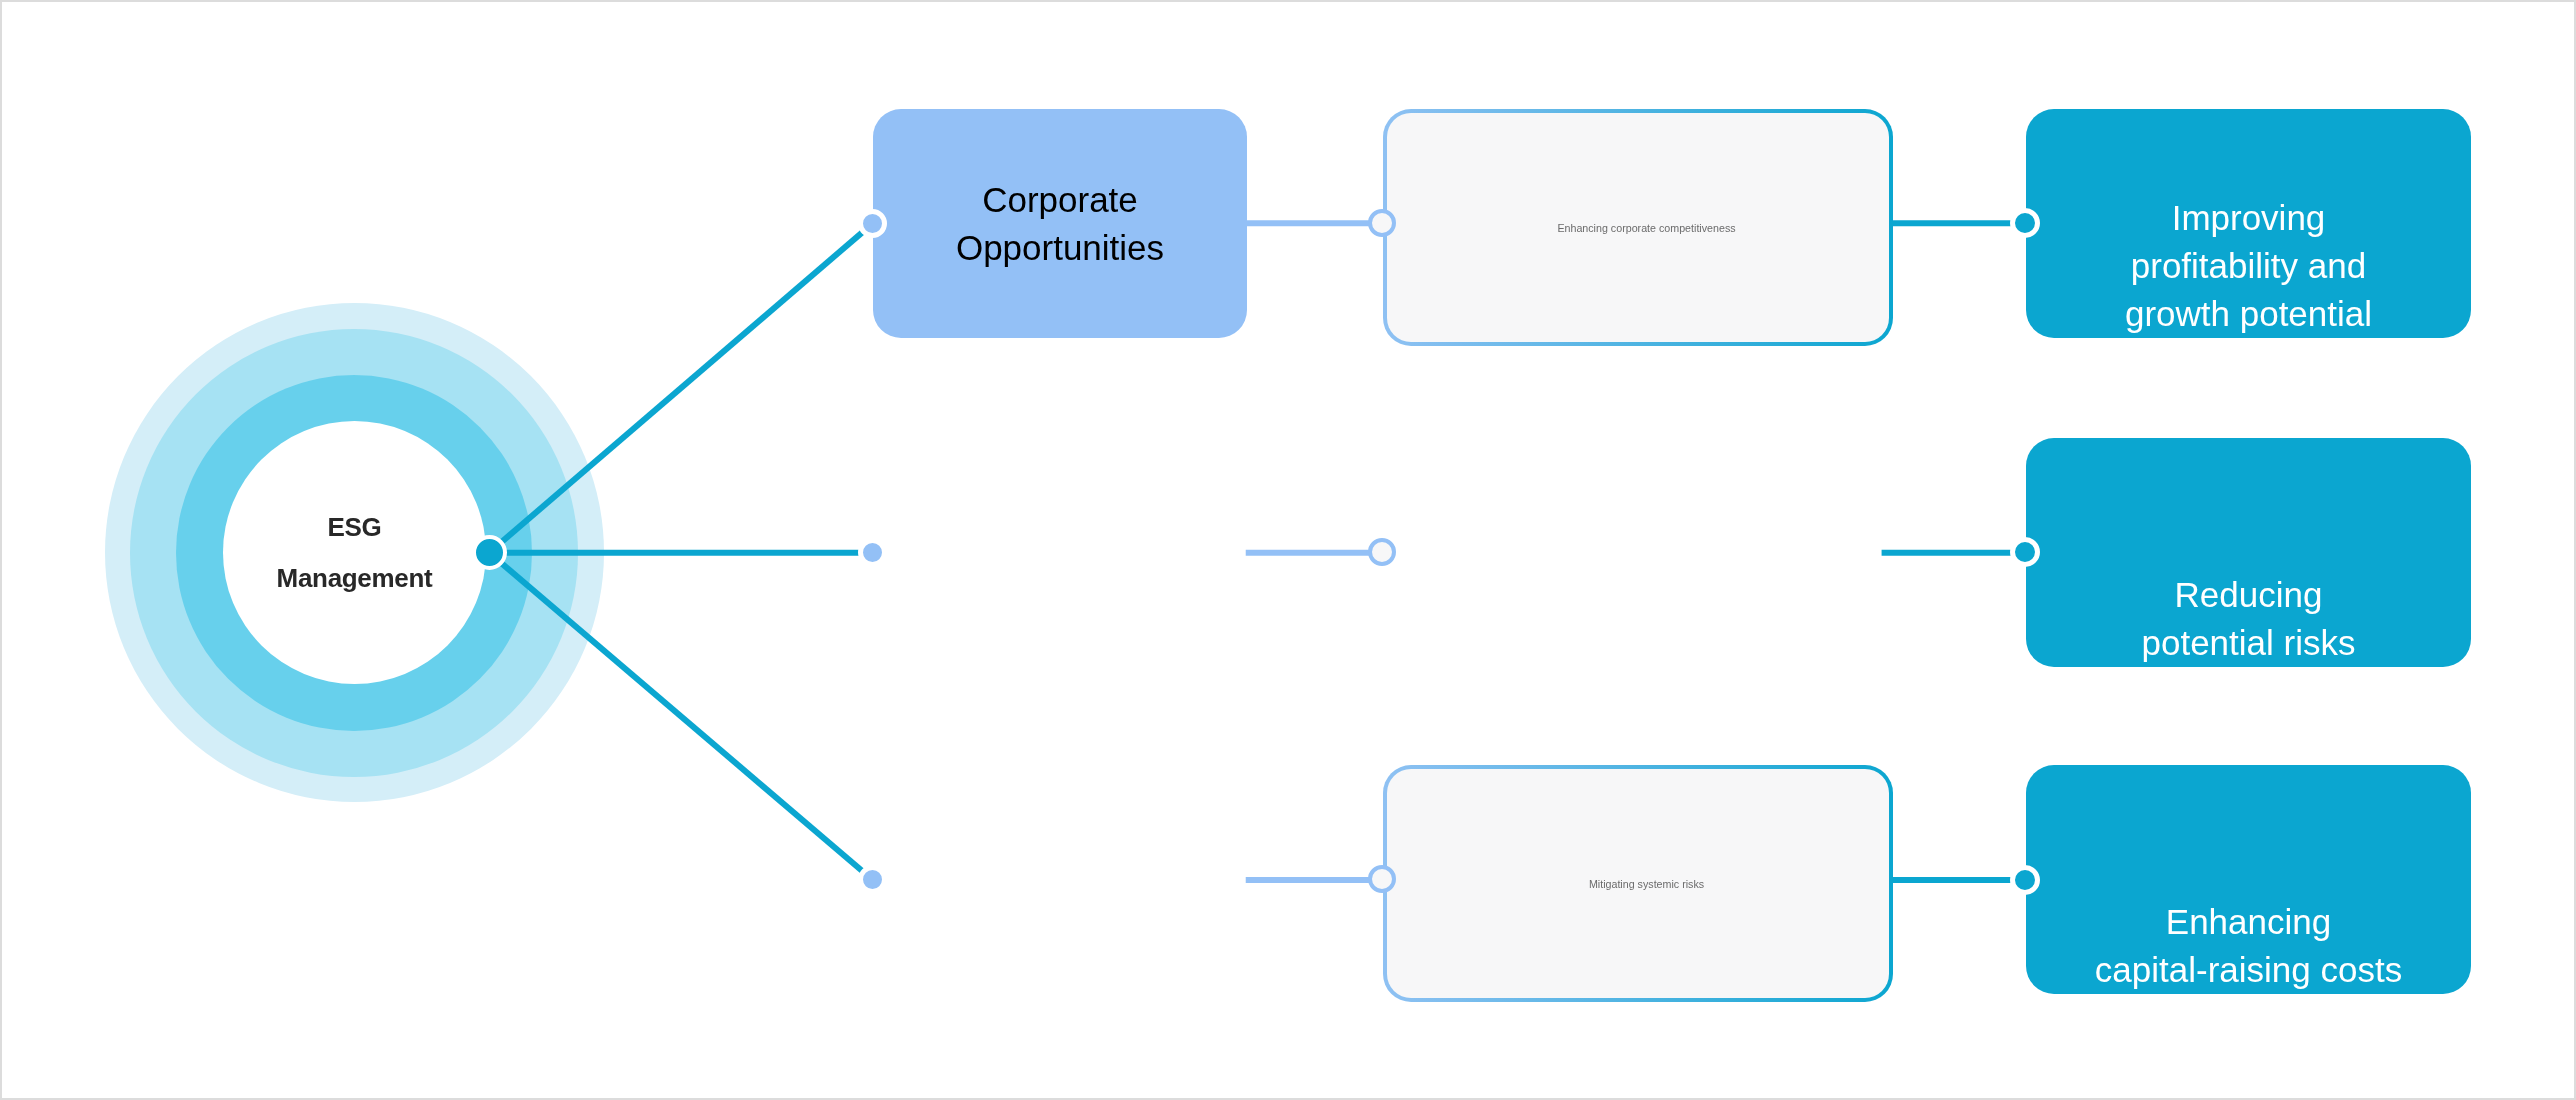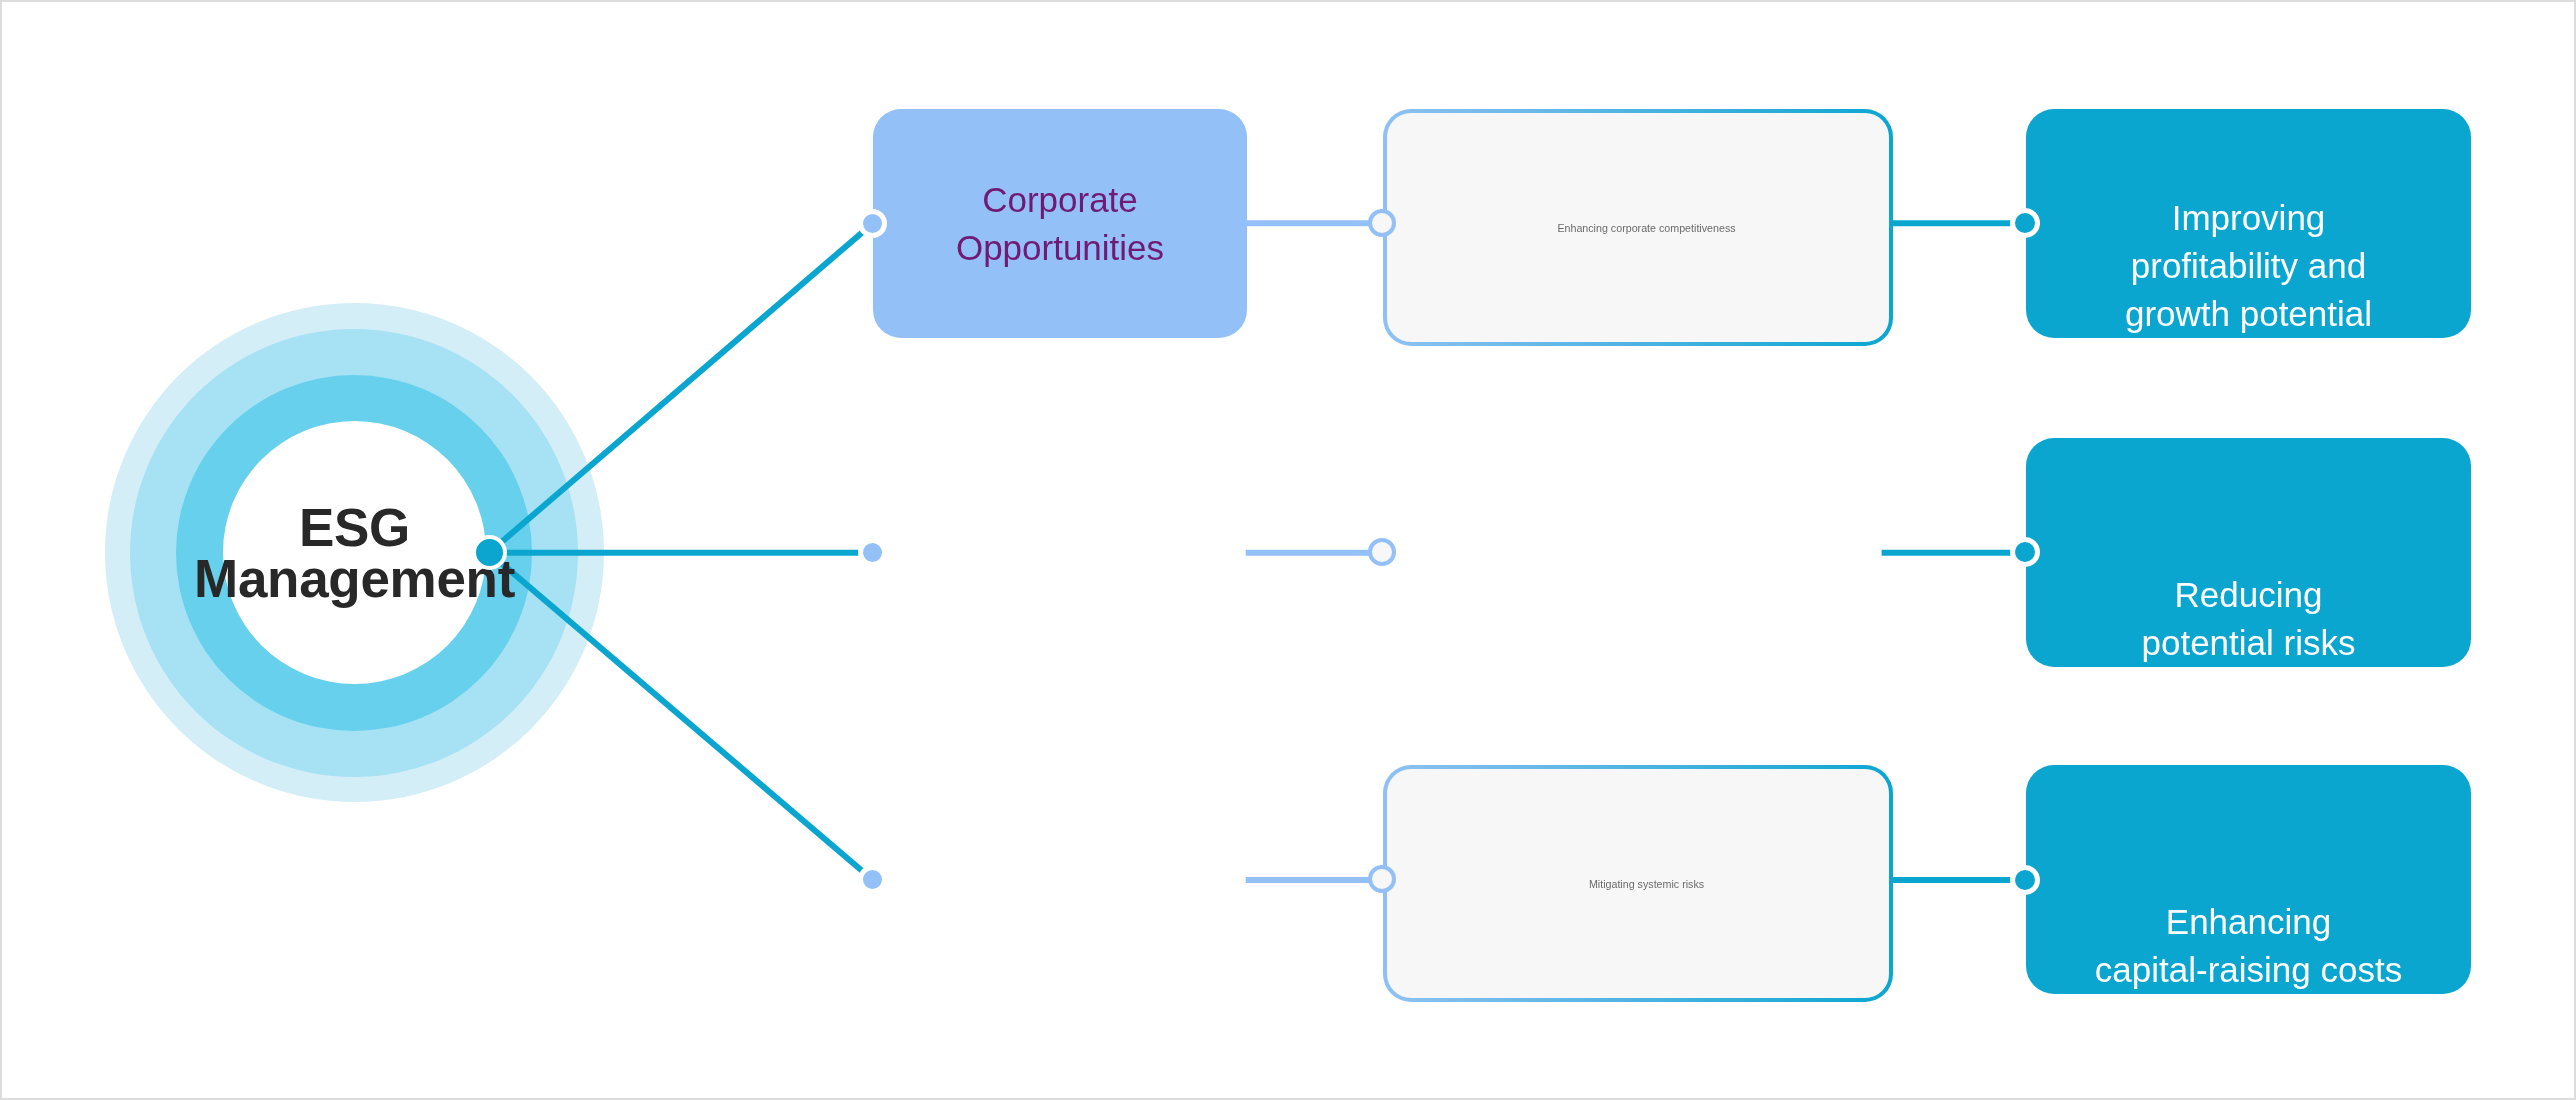--- a/index.html
+++ b/index.html
@@ -8,30 +8,30 @@
     border:2.7px solid #dcdcdc;box-sizing:border-box;overflow:hidden;
     font-family:"Liberation Sans", sans-serif;
   }
   
   .ring{position:absolute;border-radius:50%;}
   .ring-outer {width:499px;height:499px;left:103px;top:301px;background:#d4eef8;}
   .ring-middle{width:448px;height:448px;left:128px;top:327px;background:#a6e2f3;}
   .ring-inner {width:356px;height:356px;left:174px;top:373px;background:#67d0ec;}
   .hub-circle {width:263px;height:263px;left:221px;top:419px;background:#ffffff;
                display:flex;align-items:center;justify-content:center;text-align:center;}
-  .hub-title{font-size:53px;line-height:51px;font-weight:bold;color:#282828;
+  .hub-title{font-size:26px;line-height:51px;font-weight:bold;color:#282828;
              white-space:pre-line;letter-spacing:-0.3px;}
   
   .wires{position:absolute;left:0;top:0;width:2576px;height:1100px;z-index:1;}
   
   .box{position:absolute;z-index:2;display:flex;align-items:center;justify-content:center;
        text-align:center;border-radius:28px;}
   .box .txt{white-space:pre-line;font-size:35px;line-height:48px;}
   .src{background:#93c0f6;}
-  .src .txt{color:#701a75;}
+  .src .txt{color:#000000;}
   .out{background:#0ba6d0;align-items:flex-end;}
   .out .txt{color:#ffffff;}
   .proc{background:linear-gradient(90deg,#8fc1f3,#0ba6d0);padding:4px;border-radius:28px;
         display:flex;z-index:2;position:absolute;}
   .proc .inner{flex:1;background:#f7f7f8;border-radius:24px;display:flex;
                align-items:center;justify-content:center;text-align:center;padding-left:17px;}
   .proc .txt{color:#6b6b6b;}
   
   .c1{left:871px;width:374px;} .c2{left:1381px;width:502px;} .c3{left:2024px;width:445px;}
   .r1{top:107px;height:229px;} .r2{top:436px;height:229px;} .r3{top:763px;height:229px;}

